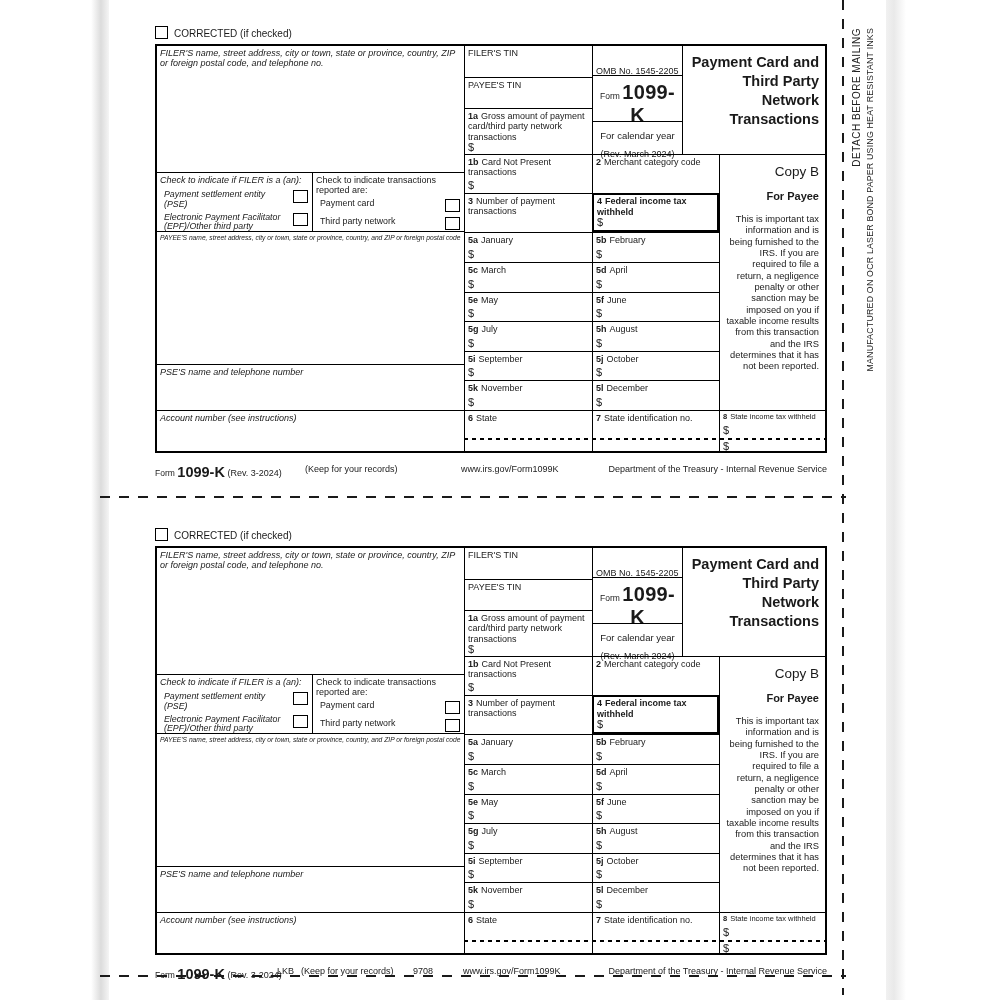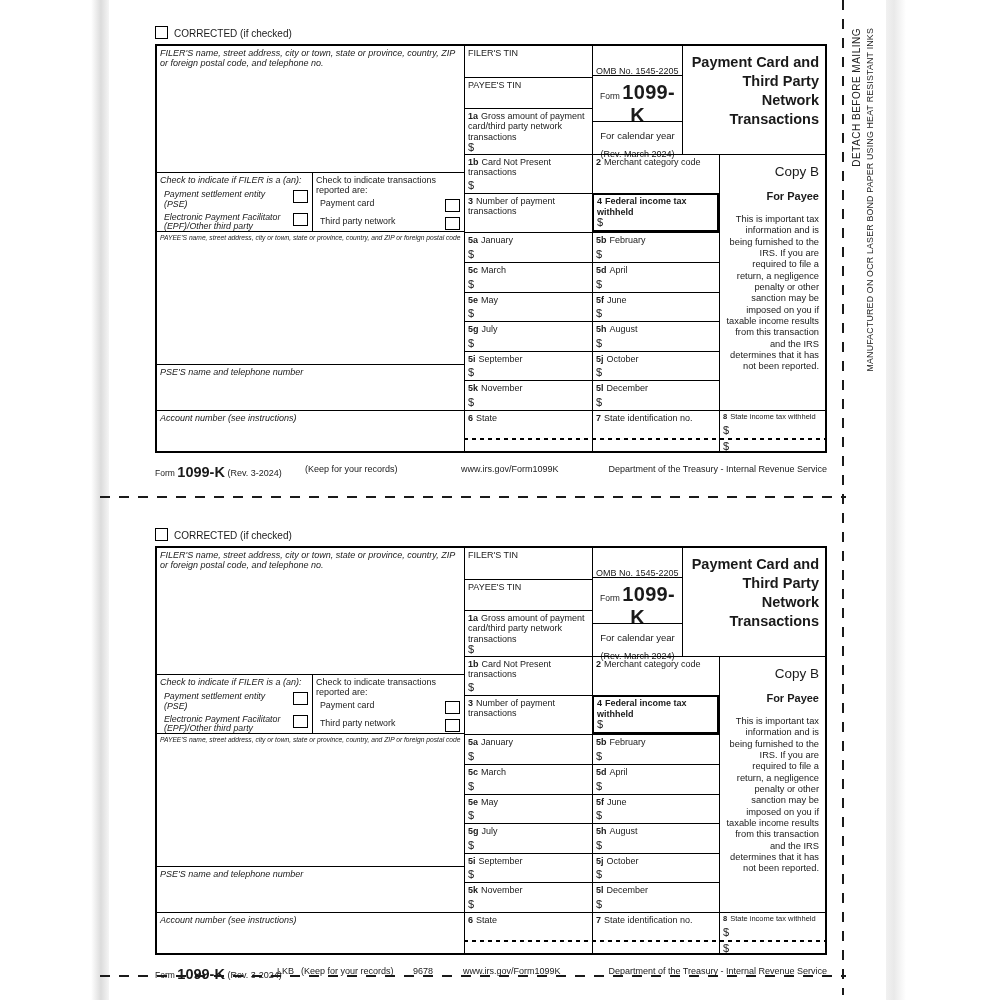--- a/index.html
+++ b/index.html
@@ -403,21 +403,21 @@
   </div>
 
   <div class="footer">
     <span class="fpos" style="left:0">
       <span class="f-word">Form</span>
       <span class="f-big">1099-K</span>
       <span>(Rev. 3-2024)</span>
     </span>
     <span class="fpos" style="left:122px">LKB</span>
     <span class="fpos" style="left:146px">(Keep for your records)</span>
-    <span class="fpos" style="left:258px">9678</span>
+    <span class="fpos" style="left:258px">9708</span>
     <span class="fpos" style="left:308px">www.irs.gov/Form1099K</span>
     <span class="fpos" style="right:0">Department of the Treasury - Internal Revenue Service</span>
   </div>
 </div>
 
 <div class="hperf" style="top:975px"></div>
 <div class="vperf"></div>
 
 <div class="vnote">
   <div class="vline1">DETACH BEFORE MAILING</div>

